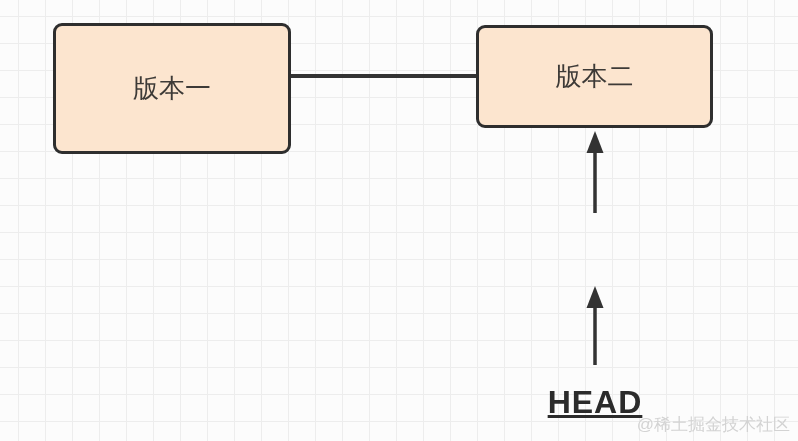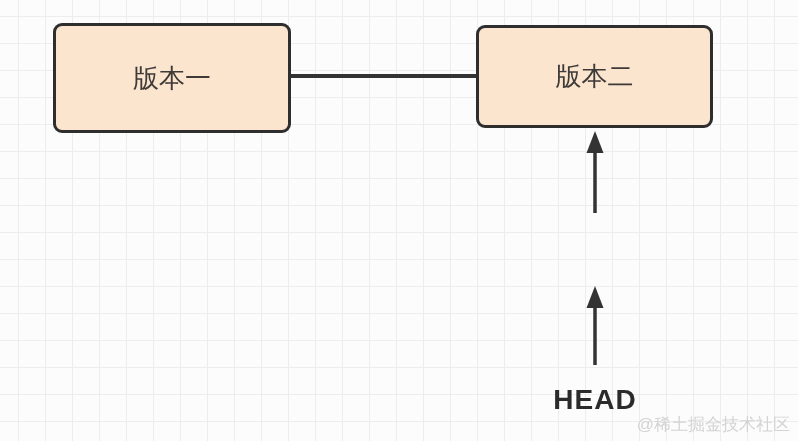--- a/index.html
+++ b/index.html
@@ -33,32 +33,32 @@
     box-sizing: border-box;
     background: #fce5cf;
     border: 3.5px solid #2e2e2e;
     border-radius: 9px;
     display: flex;
     align-items: center;
     justify-content: center;
     font-size: 26px;
     color: #3d3a37;
   }
-  #node-version1 { left: 53px;  top: 23px; width: 238px; height: 110px; }
+  #node-version1 { left: 53px;  top: 23px; width: 238px; height: 131px; }
   #node-version2 { left: 476px; top: 25px; width: 237px; height: 103px; }
   .pointer-label {
     position: absolute;
     left: 495px;
     width: 200px;
     text-align: center;
     font-weight: bold;
     color: #2b2b2b;
   }
   #label-master { top: 237px; font-size: 26px; }
-  #label-head   { top: 384px; font-size: 28px; letter-spacing: 1px; }
+  #label-head   { top: 384px; font-size: 32px; letter-spacing: 1px; text-decoration: underline; }
   .watermark {
     position: absolute;
     right: 8px;
     bottom: 5px;
     font-size: 17px;
     color: #d3d3d3;
     font-family: Liberation Sans, sans-serif;
   }
 </style>
 </head>

